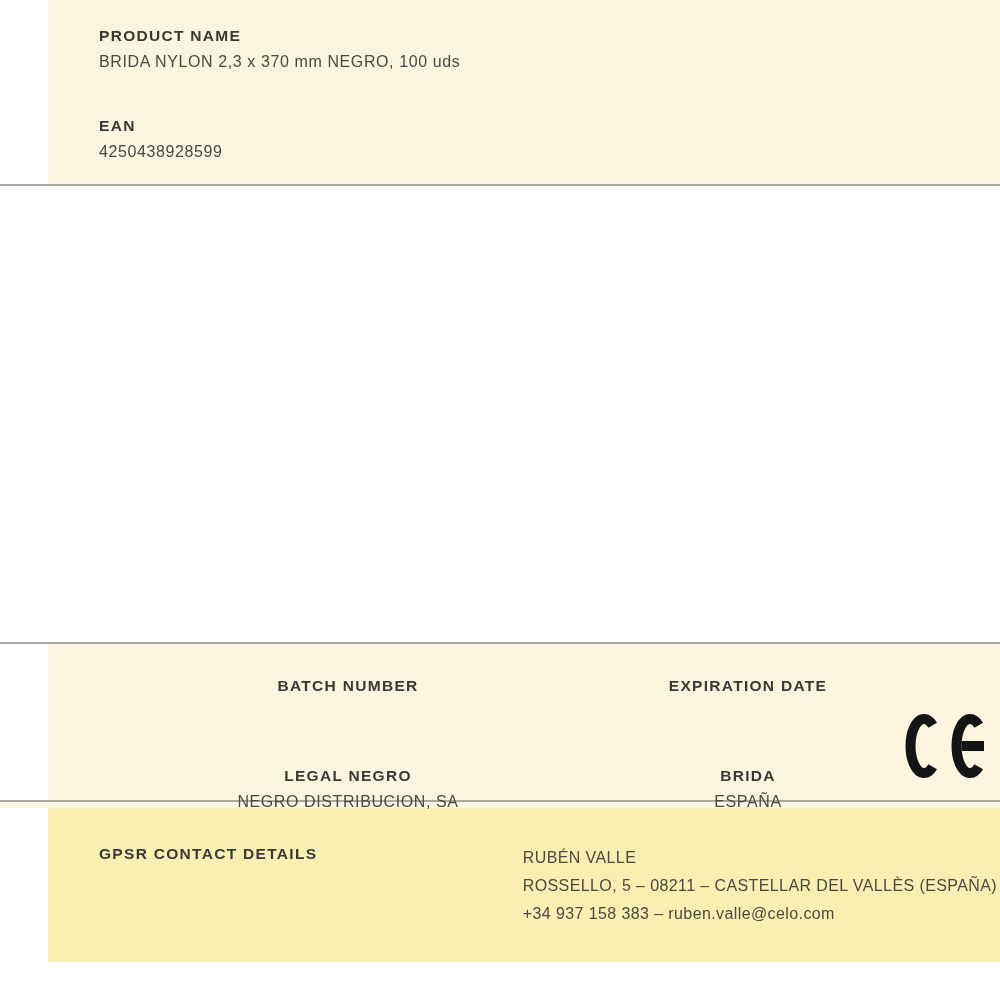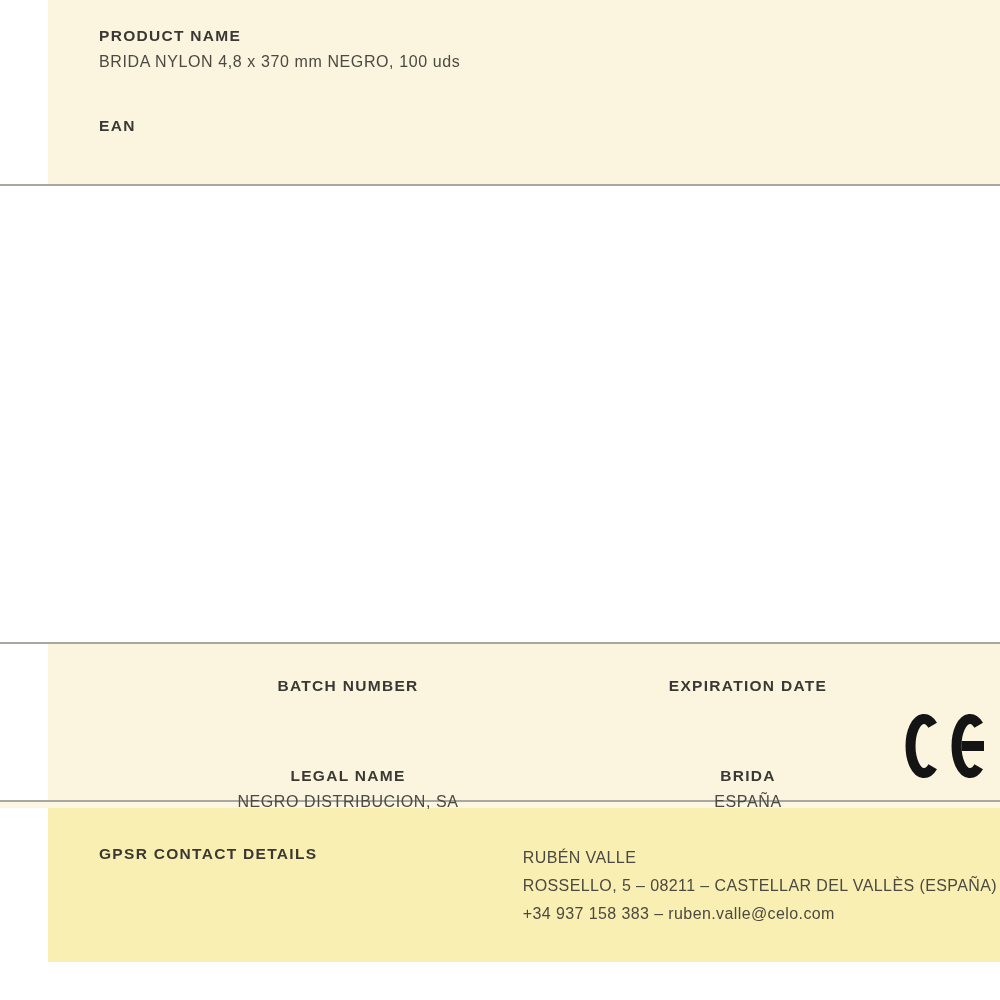--- a/index.html
+++ b/index.html
@@ -38,36 +38,37 @@
     color:var(--value-text);white-space:nowrap;
   }
 </style>
 </head>
 <body>
 
 <div class="page">
 
   <section class="sec sec-product">
     <div class="label">PRODUCT NAME</div>
-    <div class="value">BRIDA NYLON 4,8 x 370 mm NEGRO, 100 uds</div>
+    <div class="value">BRIDA NYLON 2,3 x 370 mm NEGRO, 100 uds</div>
     <div class="label gap-top">EAN</div>
+    <div class="value">4250438928599</div>
   </section>
 
   <div class="divider"></div>
 
   <section class="sec sec-body"></section>
 
   <div class="divider"></div>
 
   <section class="sec sec-details">
     <div class="cols">
       <div class="col">
         <div class="label">BATCH NUMBER</div>
         <div class="value value-slot"></div>
-        <div class="label gap-top">LEGAL NAME</div>
+        <div class="label gap-top">LEGAL NEGRO</div>
         <div class="value">NEGRO DISTRIBUCION, SA</div>
       </div>
       <div class="col">
         <div class="label">EXPIRATION DATE</div>
         <div class="value value-slot"></div>
         <div class="label gap-top">BRIDA</div>
         <div class="value">ESPAÑA</div>
       </div>
     </div>
 

